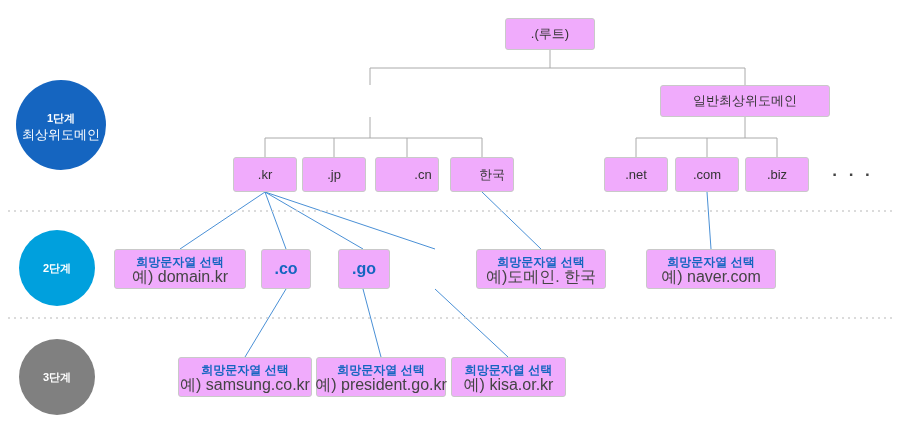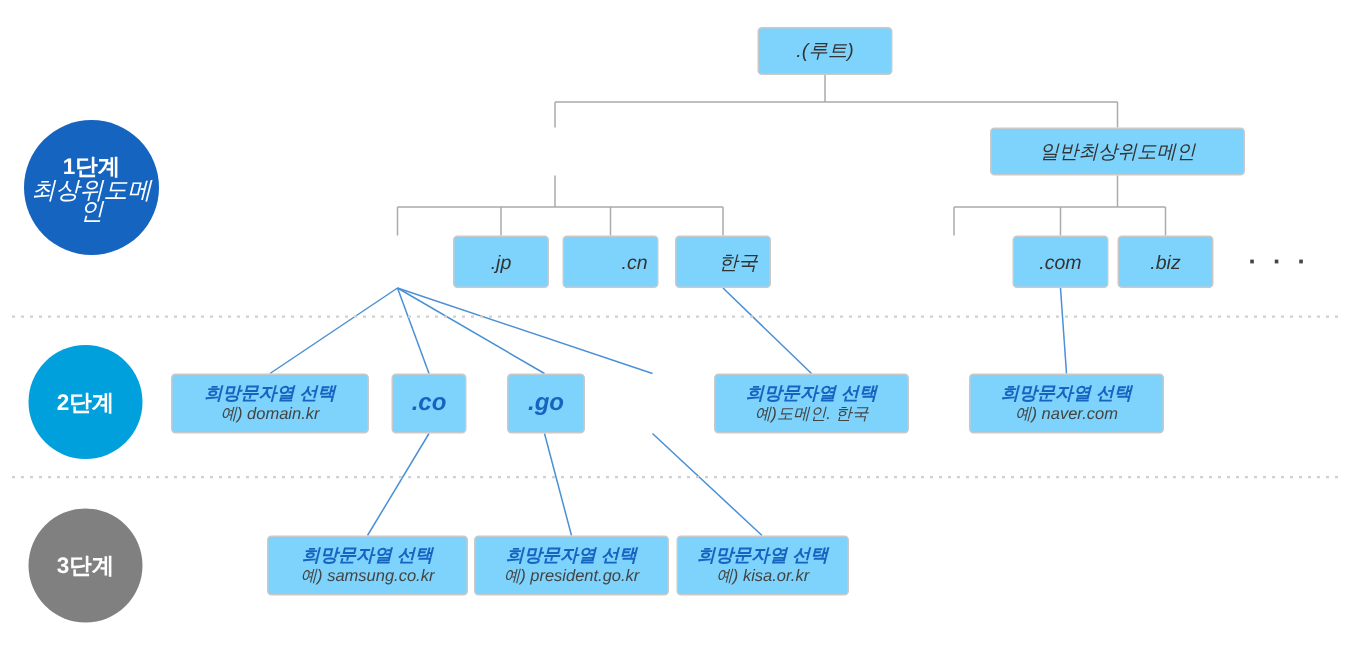--- a/index.html
+++ b/index.html
@@ -10,29 +10,28 @@
     font-family: "Liberation Sans", sans-serif;
     overflow: hidden;
   }
   svg.connectors { position:absolute; left:0; top:0; width:900px; height:435px; }
   .lg { stroke: var(--line-gray); stroke-width: 1; }
   .lb { stroke: var(--line-blue); stroke-width: 1; }
   .ld { stroke: var(--separator); stroke-width: 1.5; stroke-dasharray: 2 4; }
 
   .node {
     position: absolute;
-    background: #7dd3fc;
+    background: #f0abfc;
     border: 1px solid var(--box-border);
     border-radius: 3px;
     box-sizing: border-box;
     display: flex; flex-direction: column;
     align-items: center; justify-content: center;
     font-size: 13px; color: #333;
     white-space: nowrap;
-    font-style: italic;
   }
   .root   { left:505px; top:18px;  width:90px;  height:32px; }
   .cctld  { left:285px; top:85px;  width:170px; height:32px; }
   .gtld   { left:660px; top:85px;  width:170px; height:32px; }
 
   .kr  { left:233px; top:157px; width:64px; height:35px; }
   .jp  { left:302px; top:157px; width:64px; height:35px; }
   .cn  { left:375px; top:157px; width:64px; height:35px;padding-left:32px; }
   .hg  { left:450px; top:157px; width:64px; height:35px;padding-left:20px; }
   .net { left:604px; top:157px; width:64px; height:35px; }
@@ -42,38 +41,38 @@
          display:flex; align-items:center; justify-content:center;
          font-size:17px; font-weight:bold; color:#444; letter-spacing:3px; }
 
   .tld2 { font-weight: bold; font-size: 16px; color: var(--accent-blue); }
   .co { left:261px; top:249px; width:50px; height:40px; }
   .go { left:338px; top:249px; width:52px; height:40px; }
   .or { left:410px; top:249px; width:50px; height:40px; }
 
   .choice { height:40px; top:249px; padding:3px 16px; }
   .choice .t { font-size:12px; font-weight:bold; color: var(--accent-blue); line-height:15px; }
-  .choice .e { font-size:11px; color:#444; line-height:13px; }
+  .choice .e { font-size:16px; color:#444; line-height:13px; }
   .ch-kr  { left:114px; width:132px; }
   .ch-hg  { left:476px; width:130px; }
   .ch-com { left:646px; width:130px; }
   .ch-co  { left:178px; top:357px; width:134px; }
   .ch-go  { left:316px; top:357px; width:130px; }
   .ch-or  { left:451px; top:357px; width:115px; }
 
   .circle {
     position:absolute; border-radius:50%;
     display:flex; flex-direction:column; align-items:center; justify-content:center;
     color:#fff; text-align:center;
   }
   .c1 { left:16px; top:80px;  width:90px; height:90px; background: var(--stage1-bg); }
   .c2 { left:19px; top:230px; width:76px; height:76px; background: var(--stage2-bg); }
   .c3 { left:19px; top:339px; width:76px; height:76px; background: var(--stage3-bg); }
-  .c-main { font-size:15px; font-weight:bold; line-height:19px; }
-  .c-sub  { font-size:16px; line-height:14px;font-style:italic; }
+  .c-main { font-size:11px; font-weight:bold; line-height:19px; }
+  .c-sub  { font-size:13px; line-height:14px; }
 </style>
 </head>
 <body>
 
 <div class="canvas">
 
   <svg class="connectors">
 
     <line class="lg" x1="550" y1="50" x2="550" y2="68"></line>
     <line class="lg" x1="370" y1="68" x2="745" y2="68"></line>
@@ -116,24 +115,26 @@
     <div class="c-main">2단계</div>
   </div>
   <div class="circle c3">
     <div class="c-main">3단계</div>
   </div>
 
   <div class="node root">.(루트)</div>
 
   <div class="node gtld">일반최상위도메인</div>
 
+  <div class="node kr">.kr</div>
   <div class="node jp">.jp</div>
   <div class="node cn">.cn</div>
   <div class="node hg">한국</div>
 
+  <div class="node net">.net</div>
   <div class="node com">.com</div>
   <div class="node biz">.biz</div>
   <div class="more">· · ·</div>
 
   <div class="node choice ch-kr">
     <div class="t">희망문자열 선택</div>
     <div class="e">예) domain.kr</div>
   </div>
   <div class="node tld2 co">.co</div>
   <div class="node tld2 go">.go</div>

